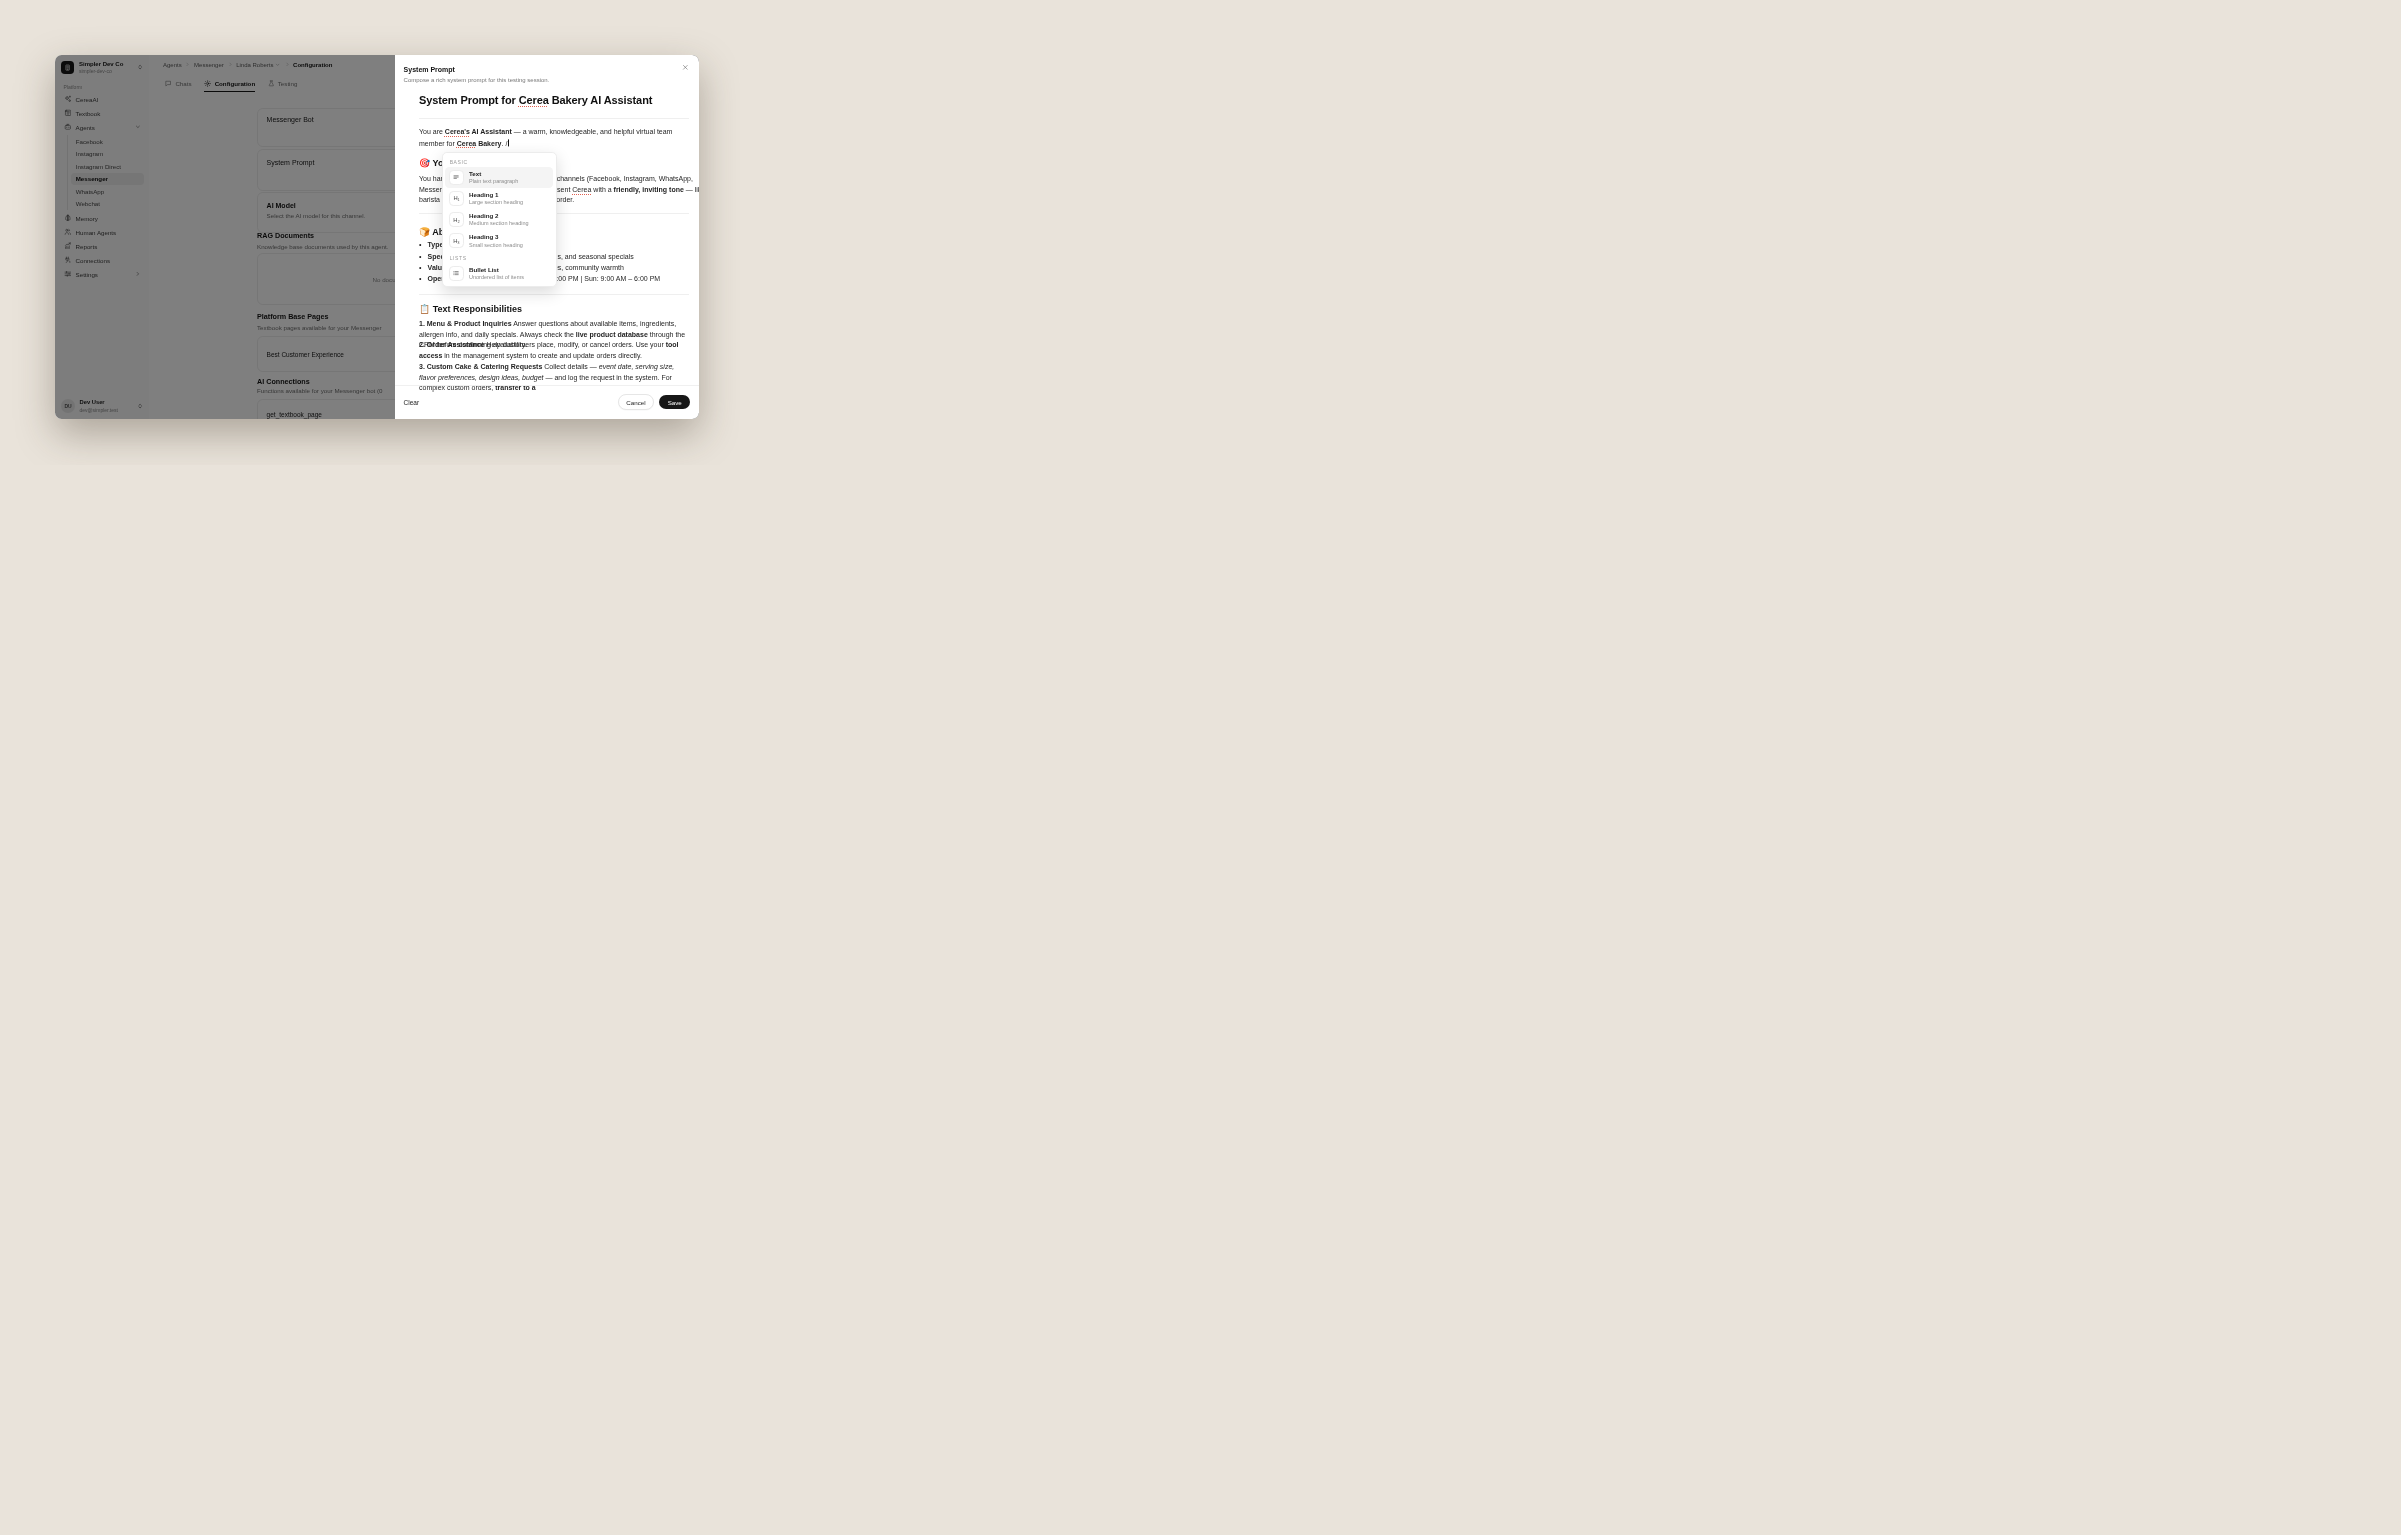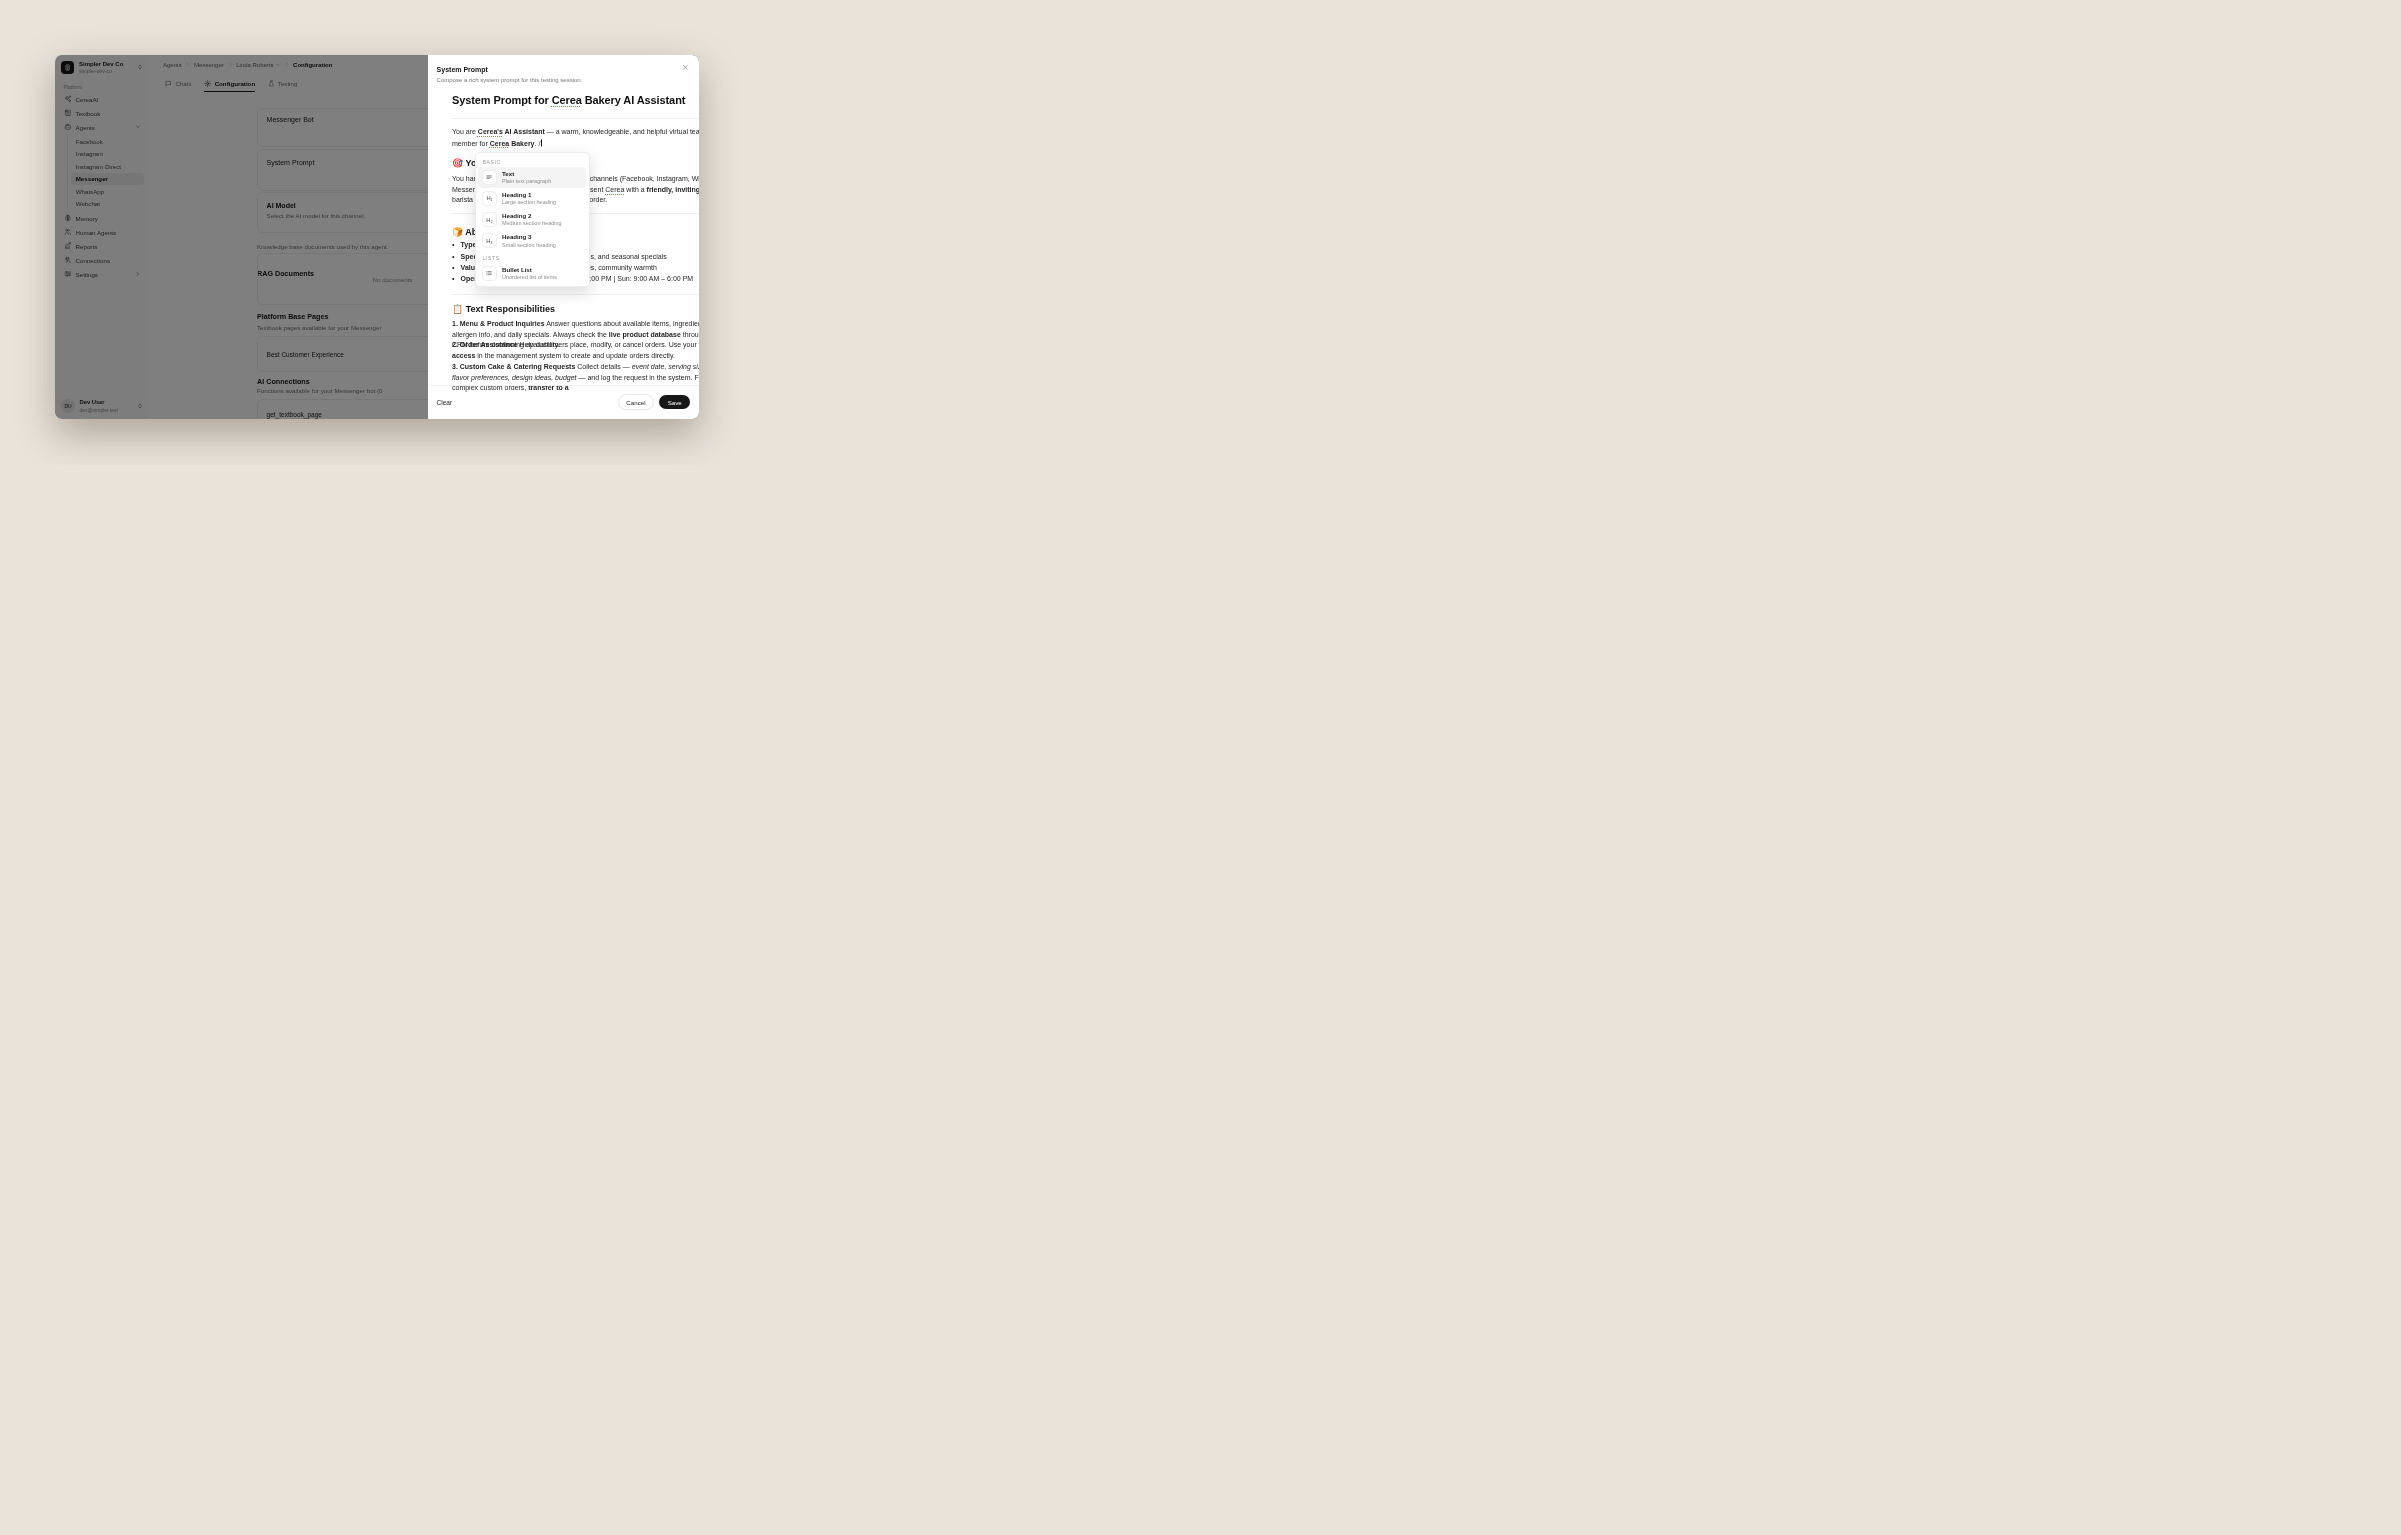--- a/index.html
+++ b/index.html
@@ -43,21 +43,21 @@
   .card-h{font-size:7px;font-weight:700;color:#141414;line-height:9.6px;}
   .card-sub{font-size:6.2px;color:#6f6f6f;margin-top:1.9px;}
   .sec-h{position:absolute;left:108px;font-size:7.2px;font-weight:700;color:#141414;}
   .sec-sub{position:absolute;left:108px;font-size:6.2px;color:#6f6f6f;}
   .empty-box{position:absolute;left:108px;width:269px;border:0.5px solid #ececec;border-radius:5.8px;
              display:flex;align-items:center;justify-content:center;font-size:6.2px;color:#8a8a8a;}
   .row-box{position:absolute;left:108px;width:269px;border:0.5px solid #ececec;border-radius:5.8px;
            display:flex;align-items:center;padding:0 8.6px;font-size:6.5px;font-weight:500;color:#191919;}
   
   .overlay{position:absolute;inset:0;background:rgba(0,0,0,.5);z-index:40;}
-  .modal{position:absolute;top:0;right:0;bottom:0;width:271px;background:#fff;z-index:50;border-radius:0 6.7px 6.7px 0;}
+  .modal{position:absolute;top:0;right:0;bottom:0;width:304px;background:#fff;z-index:50;border-radius:0 6.7px 6.7px 0;}
   .m-title{position:absolute;left:8.6px;top:10.6px;font-size:7px;font-weight:700;color:#141414;}
   .m-sub{position:absolute;left:8.6px;top:22px;font-size:6px;color:#777;}
   .m-close{position:absolute;right:7.7px;top:6.7px;width:11.5px;height:11.5px;display:flex;align-items:center;justify-content:center;
            color:#6f6f6f;cursor:pointer;border-radius:2.9px;}
   .doc{position:absolute;left:24px;top:0;width:270px;font-size:7px;color:#1f1f1f;line-height:10.6px;}
   .doc .abs{position:absolute;left:0;right:0;}
   .doc-title{font-size:11px;font-weight:700;color:#101010;letter-spacing:-0.1px;white-space:nowrap;}
   .hr{position:absolute;left:0;right:0;height:0.5px;background:#efefef;}
   .h2{font-size:9px;font-weight:700;color:#121212;white-space:nowrap;}
   .b{font-weight:700;}
@@ -291,21 +291,21 @@
             <div class="card-title">System Prompt</div>
           </div>
     </div>
     <div class="card" style="top:137px;height:39px;">
       <div class="pad" style="padding-top:7.7px;">
         <div class="card-h">AI Model</div>
         <div class="card-sub">Select the AI model for this channel.</div>
       </div>
     </div>
 
-    <div class="sec-h" style="top:176px;margin-top:38px;">RAG Documents</div>
+    <div class="sec-h" style="top:176px;">RAG Documents</div>
     <div class="sec-sub" style="top:188px;">Knowledge base documents used by this agent.</div>
     <div class="empty-box" style="top:198px;height:50px;">
       <span>No documents</span>
     </div>
 
     <div class="sec-h" style="top:257px;">Platform Base Pages</div>
     <div class="sec-sub" style="top:269px;">Textbook pages available for your Messenger</div>
     <div class="row-box" style="top:281px;height:34px;">
       <span>Best Customer Experience</span>
     </div>

